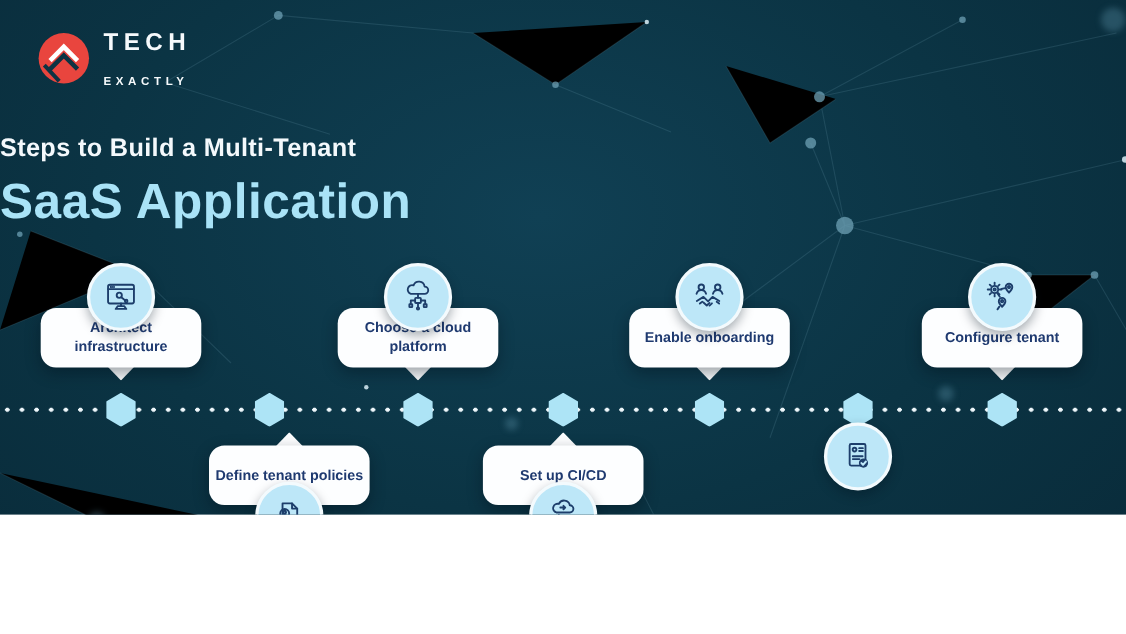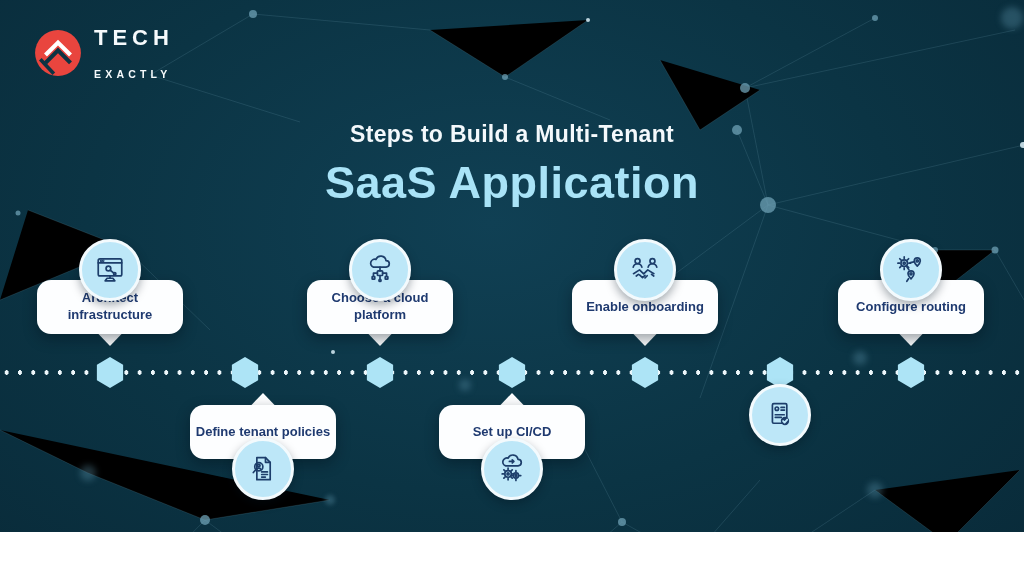--- a/index.html
+++ b/index.html
@@ -1,31 +1,31 @@
 <!DOCTYPE html>
 <html><head>
 <meta charset="utf-8">
 <style>
   html,body{margin:0;padding:0;}
   body{font-family:"Liberation Sans", sans-serif;}
   #stage{
-    position:relative;width:1024px;height:532px;overflow:hidden;
+    position:relative;width:1024px;height:468px;overflow:hidden;
     background:radial-gradient(ellipse 900px 600px at 48% 42%, #104054 0%, #0b3444 45%, #082634 100%);
   }
   
   #net{position:absolute;inset:0;z-index:0;}
 
   
   .logo{position:absolute;top:27px;left:33px;display:flex;align-items:center;gap:11px;z-index:5;}
   .logo-text{display:flex;flex-direction:column;justify-content:center;}
   .logo-top{color:#f6fafc;font-weight:bold;font-size:22px;letter-spacing:5px;line-height:1;}
   .logo-bottom{color:#f6fafc;font-weight:bold;font-size:10.5px;letter-spacing:4.2px;line-height:1;margin-top:20px;}
 
   
-  .header{position:absolute;top:121px;left:0;width:100%;text-align:center;z-index:5;}
+  .header{position:absolute;top:121px;left:0;width:100%;z-index:5;}
   .subtitle{color:#f4f9fc;font-weight:bold;font-size:23px;letter-spacing:.3px;margin:0;}
   .main-title{color:#a9e3f7;font-weight:bold;font-size:45px;letter-spacing:.5px;margin:9px 0 12px 0;}
 
   
   .dots-line{
     position:absolute;left:0;right:0;top:369px;height:7px;z-index:1;
     background-image:radial-gradient(2.2px 2.2px at 50% 50%, #eef7fb 97%, transparent 100%);
     background-size:13.3px 7px;background-repeat:repeat-x;
   }
   .hex{
@@ -248,19 +248,19 @@
             <path d="M12.6 7.4 l2.6 -0.6"></path>
             <path d="M17.8 3.8 a2.3 2.3 0 0 1 2.3 2.3 c0 1.6 -2.3 3.9 -2.3 3.9 s-2.3 -2.3 -2.3 -3.9 a2.3 2.3 0 0 1 2.3 -2.3 z"></path>
             <circle cx="17.8" cy="6.1" r="0.8"></circle>
             <path d="M9.8 10.6 l1.6 2.2"></path>
             <path d="M13 13.6 a2.3 2.3 0 0 1 2.3 2.3 c0 1.6 -2.3 3.9 -2.3 3.9 s-2.3 -2.3 -2.3 -3.9 a2.3 2.3 0 0 1 2.3 -2.3 z"></path>
             <circle cx="13" cy="15.9" r="0.8"></circle>
             <path d="M9.8 21.6 l1.3 -1.9"></path>
           </svg>
         </div>
         <div class="card">
-          <span>Configure routing</span>
+          <span>Configure tenant</span>
         </div>
         <div class="tail-down"></div>
       </div>
     </div>
 
 </div>
 
 </body></html>

